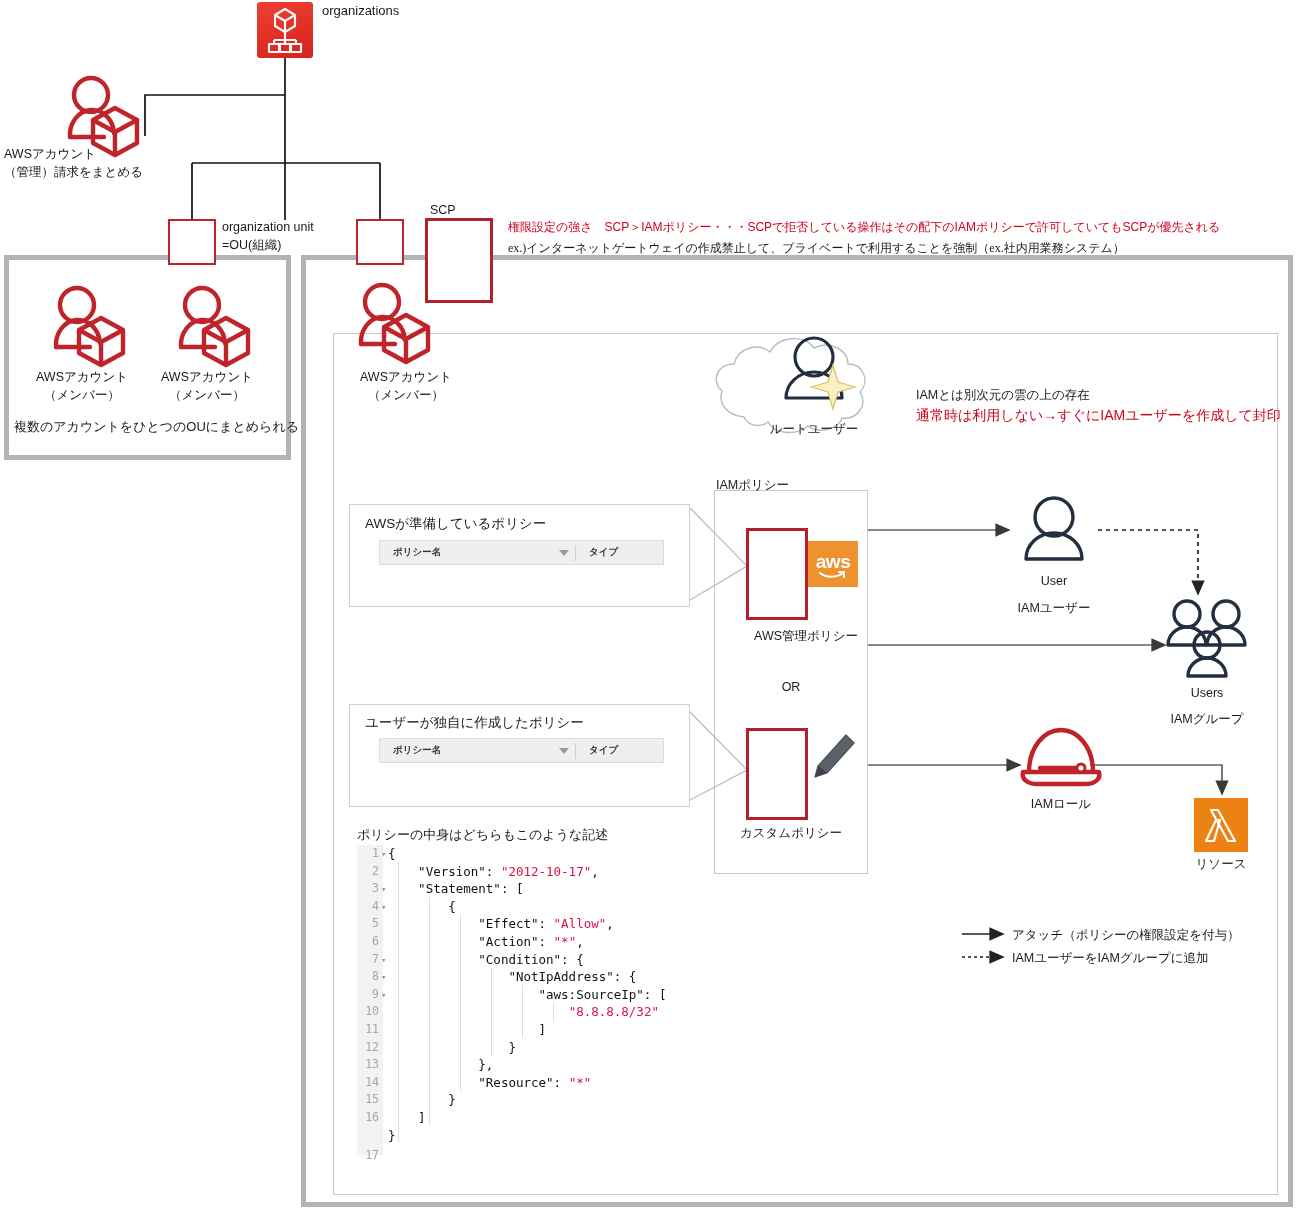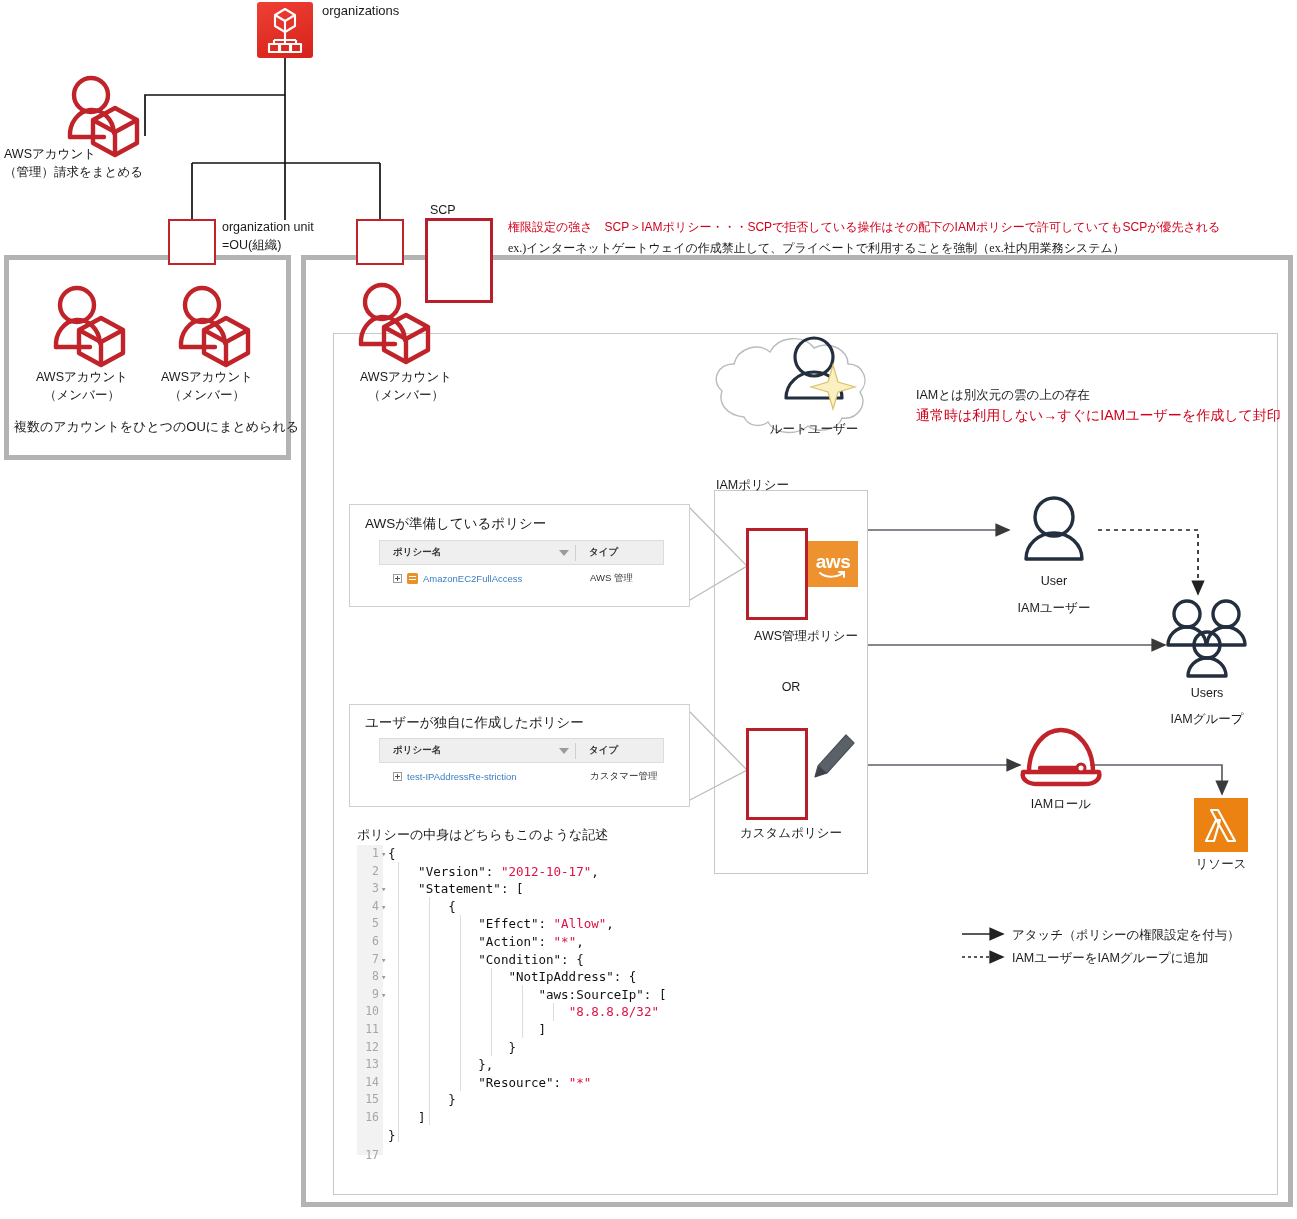--- a/index.html
+++ b/index.html
@@ -308,47 +308,32 @@
 <div class="tbl-title" style="left:365px;top:515px;">AWSが準備しているポリシー</div>
 <div class="tbl" style="left:379px;top:540px;width:285px;">
   <div class="hdr">
     <div class="c1">
       <span>ポリシー名</span>
       <span class="caret"></span>
     </div>
     <div class="sep"></div>
     <div class="c2">タイプ</div>
   </div>
-  <div class="row">
-    <div class="c1">
-      <span class="expander"></span>
-      <span class="pol-ic"></span>
-      <span class="lnk">AmazonEC2FullAccess</span>
-    </div>
-    <div class="c2">AWS 管理</div>
-  </div>
 </div>
 
 <div class="tbl-wrap" style="left:349px;top:704px;width:341px;height:103px;"></div>
 <div class="tbl-title" style="left:365px;top:714px;">ユーザーが独自に作成したポリシー</div>
 <div class="tbl" style="left:379px;top:738px;width:285px;">
   <div class="hdr">
     <div class="c1">
       <span>ポリシー名</span>
       <span class="caret"></span>
     </div>
     <div class="sep"></div>
     <div class="c2">タイプ</div>
-  </div>
-  <div class="row">
-    <div class="c1">
-      <span class="expander"></span>
-      <span class="lnk">test-IPAddressRe-striction</span>
-    </div>
-    <div class="c2">カスタマー管理</div>
   </div>
 </div>
 
 <div class="txt" style="left:716px;top:476px;font-size:12.5px;">IAMポリシー</div>
 
 <div class="chk-card" style="left:746px;top:528px;width:62px;height:92px;"></div>
 <div class="aws-tile" style="left:808px;top:528px;width:50px;height:46px;margin-top:13px;">
   <span class="awsword">aws</span>
   <svg width="26" height="9" viewBox="0 0 26 9" style="position:absolute;left:11px;bottom:8px;">
     <path d="M1,3 C7,8 19,8 25,2" stroke="#fff" stroke-width="2" fill="none" stroke-linecap="round"></path>

